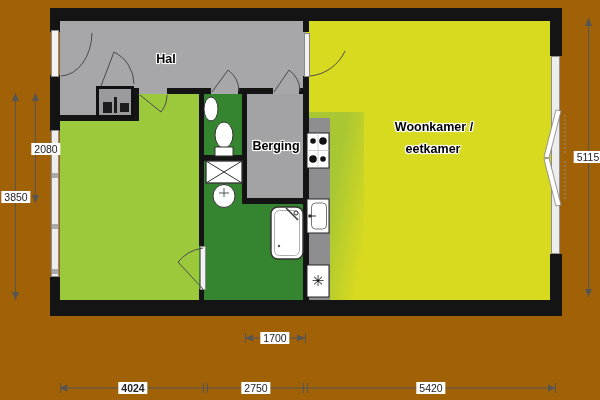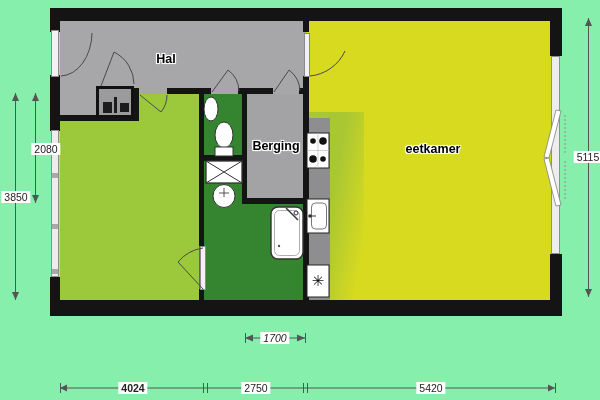--- a/index.html
+++ b/index.html
@@ -1,16 +1,16 @@
 <!DOCTYPE html>
 <html><head>
 <meta charset="utf-8">
 <style>
   html,body{margin:0;padding:0;background:#fff;}
-  .plan{position:relative;width:600px;height:400px;background:#86efac;
+  .plan{position:relative;width:600px;height:400px;background:#a16207;
         font-family:"Liberation Sans",sans-serif;overflow:hidden;}
   .abs{position:absolute;}
   .wall{position:absolute;background:#141414;}
   .room{position:absolute;}
   .room-label{position:absolute;transform:translate(-50%,-50%);font-weight:bold;
         font-size:12.5px;color:#000;white-space:nowrap;z-index:6;
         text-shadow:-1px -1px 0 #fff,1px -1px 0 #fff,-1px 1px 0 #fff,1px 1px 0 #fff,0 0 3px #fff;}
   .dim-label{position:absolute;transform:translate(-50%,-50%);font-size:10.5px;color:#222;
         background:#fff;padding:0 3px;white-space:nowrap;z-index:6;}
   .window{position:absolute;background:#ededee;border:1px solid #8f8f91;box-sizing:border-box;}
@@ -142,25 +142,26 @@
       <polygon points="253,334.5 253,341.5 245,338" fill="#555" stroke="none"></polygon>
       <polygon points="297,334.5 297,341.5 305,338" fill="#555" stroke="none"></polygon>
       <path d="M 60 388 H 555 M 60.5 383 V 393 M 203.5 383 V 393 M 207.5 383 V 393 M 303.5 383 V 393 M 307.5 383 V 393 M 555.5 383 V 393"></path>
       <polygon points="67,384.5 67,391.5 60,388" fill="#555" stroke="none"></polygon>
       <polygon points="548,384.5 548,391.5 555,388" fill="#555" stroke="none"></polygon>
     </g>
   </svg>
 
   <div class="room-label" style="left:166px;top:59px;">Hal</div>
   <div class="room-label" style="left:276px;top:146px;">Berging</div>
+  <div class="room-label" style="left:434px;top:127px;">Woonkamer /</div>
   <div class="room-label" style="left:433px;top:149px;">eetkamer</div>
 
   <div class="freezer-sym">✳</div>
 
   <div class="dim-label" style="left:35px;top:149px;margin-left:11px;">2080</div>
   <div class="dim-label" style="left:16px;top:197px;">3850</div>
   <div class="dim-label" style="left:588px;top:157px;">5115</div>
-  <div class="dim-label" style="left:275px;top:338px;font-style:italic;">1700</div>
+  <div class="dim-label" style="left:275px;top:338px;">1700</div>
   <div class="dim-label" style="left:133px;top:388px;font-weight:bold;">4024</div>
   <div class="dim-label" style="left:256px;top:388px;">2750</div>
   <div class="dim-label" style="left:431px;top:388px;">5420</div>
 
 </div>
 
 </body></html>

